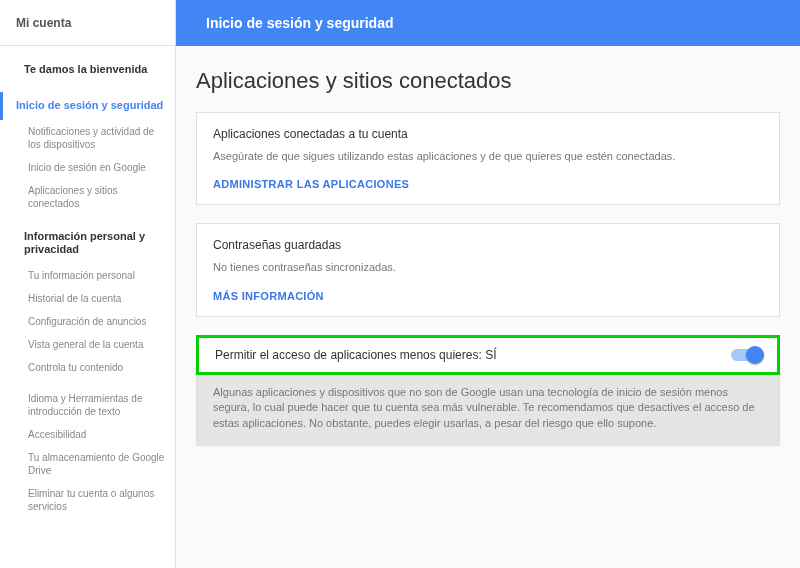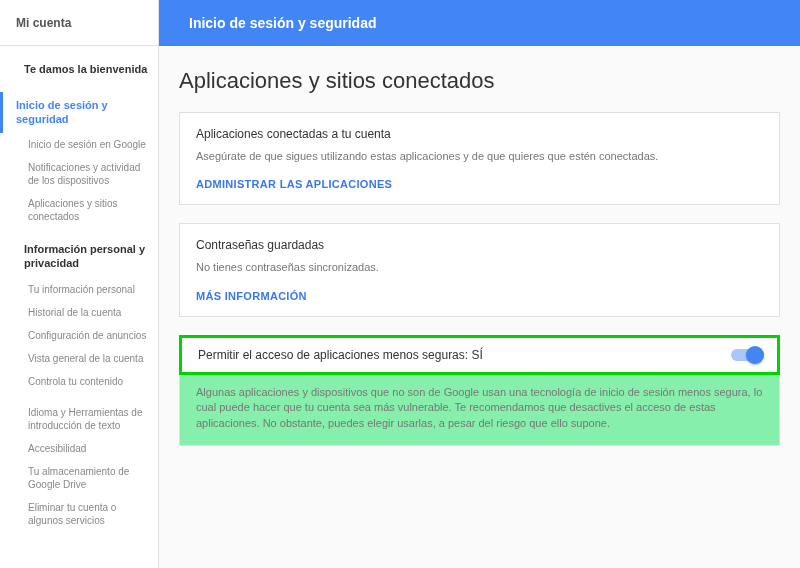--- a/index.html
+++ b/index.html
@@ -1,18 +1,18 @@
 <!DOCTYPE html>
 <html><head>
 <meta charset="utf-8">
 <style>
   * { box-sizing: border-box; margin: 0; padding: 0; }
   html, body { width: 800px; height: 568px; font-family: Arial, "Helvetica Neue", sans-serif; background: #fff; overflow: hidden; }
   .app { display: flex; height: 100%; }
-  .sidebar { width: 159px; border-right: 1px solid #e0e0e0; display: flex; flex-direction: column; }
+  .sidebar { width: 176px; border-right: 1px solid #e0e0e0; display: flex; flex-direction: column; }
   .sidebar-header { height: 46px; display: flex; align-items: center; padding-left: 16px; font-size: 12px; color: #555; font-weight: bold; border-bottom: 1px solid #e0e0e0; }
   .sidebar-content { flex: 1; overflow-y: auto; padding-top: 10px; }
   .sb-item { font-size: 11px; color: #555; padding: 7px 10px 7px 24px; cursor: pointer; line-height: 1.25; }
   .sb-item.bold { font-weight: bold; color: #333; }
   .sb-item.active { color: #4285f4; font-weight: bold; border-left: 3px solid #4285f4; padding-left: 13px; }
   .sb-sub { font-size: 10px; color: #888; padding: 5px 10px 5px 28px; cursor: pointer; line-height: 1.3; }
   .sb-spacer { height: 8px; }
   .main { flex: 1; display: flex; flex-direction: column; background: #fafafa; }
   .main-header { height: 46px; background: #4285f4; color: #fff; display: flex; align-items: center; padding-left: 30px; font-size: 14px; font-weight: bold; }
   .main-body { flex: 1; overflow-y: auto; padding: 22px 20px 10px 20px; }
@@ -22,36 +22,36 @@
   .left-desc { font-size: 11px; color: #888; line-height: 1.5; }
   .right-col { flex: 1; display: flex; flex-direction: column; gap: 18px; }
   .card { background: #fff; border: 1px solid #e0e0e0; padding: 14px 16px; }
   .card-title { font-size: 12px; color: #333; margin-bottom: 8px; }
   .card-text { font-size: 11px; color: #777; line-height: 1.4; margin-bottom: 14px; }
   .card-link { font-size: 11px; color: #3b78e7; font-weight: bold; letter-spacing: 0.3px; cursor: pointer; text-transform: uppercase; }
   .highlight-box { border: 3px solid #00d300; background: #fff; padding: 10px 16px; display: flex; align-items: center; justify-content: space-between; }
   .toggle-label { font-size: 12px; color: #333; }
   .toggle { position: relative; width: 30px; height: 12px; background: #a8c7fa; border-radius: 10px; }
   .toggle-knob { position: absolute; right: -3px; top: -3px; width: 18px; height: 18px; background: #4285f4; border-radius: 50%; box-shadow: 0 1px 2px rgba(0,0,0,.3); }
-  .after-card { border: 1px solid #e0e0e0; border-top: none; background:#86efac; padding: 10px 16px 14px 16px; }
+  .after-card { border: 1px solid #e0e0e0; border-top: none; background:#e5e5e5; padding: 10px 16px 14px 16px; }
   .after-text { font-size: 11px; color: #777; line-height: 1.4; }
 </style>
 </head>
 <body>
 
 <div class="app">
   <aside class="sidebar">
     <div class="sidebar-header">Mi cuenta</div>
     <div class="sidebar-content">
       <div class="sb-item bold">Te damos la bienvenida</div>
       <div class="sb-spacer"></div>
 
       <div class="sb-item active">Inicio de sesión y seguridad</div>
+      <div class="sb-sub">Notificaciones y actividad de los dispositivos</div>
       <div class="sb-sub">Inicio de sesión en Google</div>
-      <div class="sb-sub">Notificaciones y actividad de los dispositivos</div>
       <div class="sb-sub">Aplicaciones y sitios conectados</div>
       <div class="sb-spacer"></div>
 
       <div class="sb-item bold">Información personal y privacidad</div>
       <div class="sb-sub">Tu información personal</div>
       <div class="sb-sub">Historial de la cuenta</div>
       <div class="sb-sub">Configuración de anuncios</div>
       <div class="sb-sub">Vista general de la cuenta</div>
       <div class="sb-sub">Controla tu contenido</div>
       <div class="sb-spacer"></div>
@@ -78,21 +78,21 @@
           </div>
 
           <div class="card">
             <div class="card-title">Contraseñas guardadas</div>
             <div class="card-text">No tienes contraseñas sincronizadas.</div>
             <div class="card-link">MÁS INFORMACIÓN</div>
           </div>
 
           <div>
             <div class="highlight-box">
-              <span class="toggle-label">Permitir el acceso de aplicaciones menos seguras: SÍ</span>
+              <span class="toggle-label">Permitir el acceso de aplicaciones menos quieres: SÍ</span>
               <div class="toggle">
                 <div class="toggle-knob"></div>
               </div>
             </div>
             <div class="after-card">
               <div class="after-text">Algunas aplicaciones y dispositivos que no son de Google usan una tecnología de inicio de sesión menos segura, lo cual puede hacer que tu cuenta sea más vulnerable. Te recomendamos que desactives el acceso de estas aplicaciones. No obstante, puedes elegir usarlas, a pesar del riesgo que ello supone.</div>
             </div>
           </div>
 
         </div>

